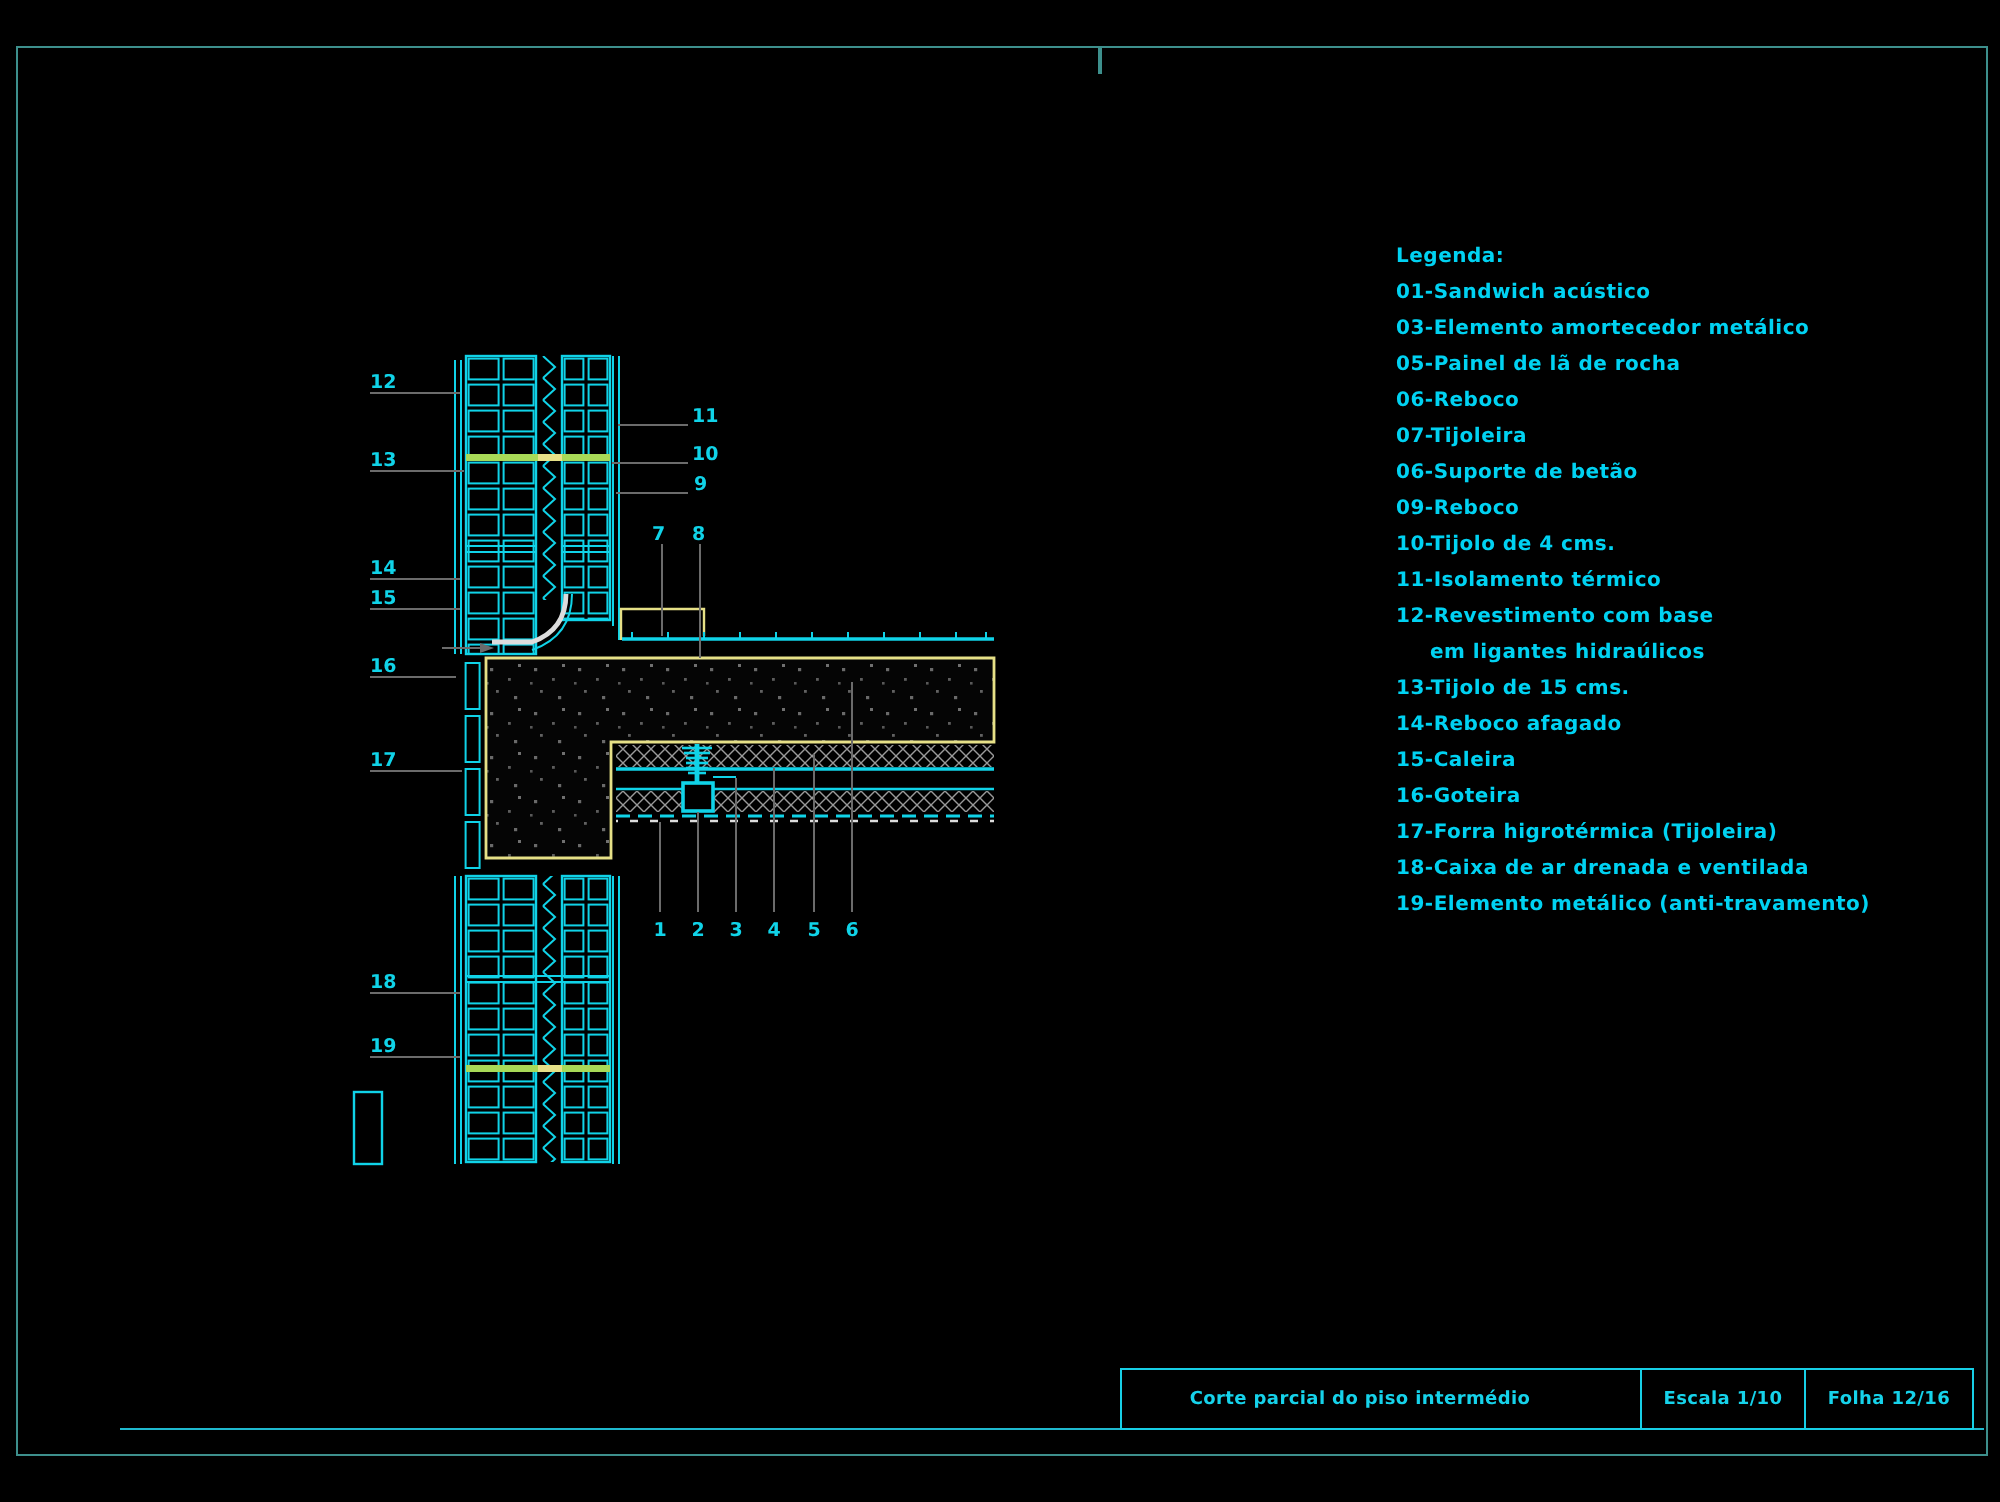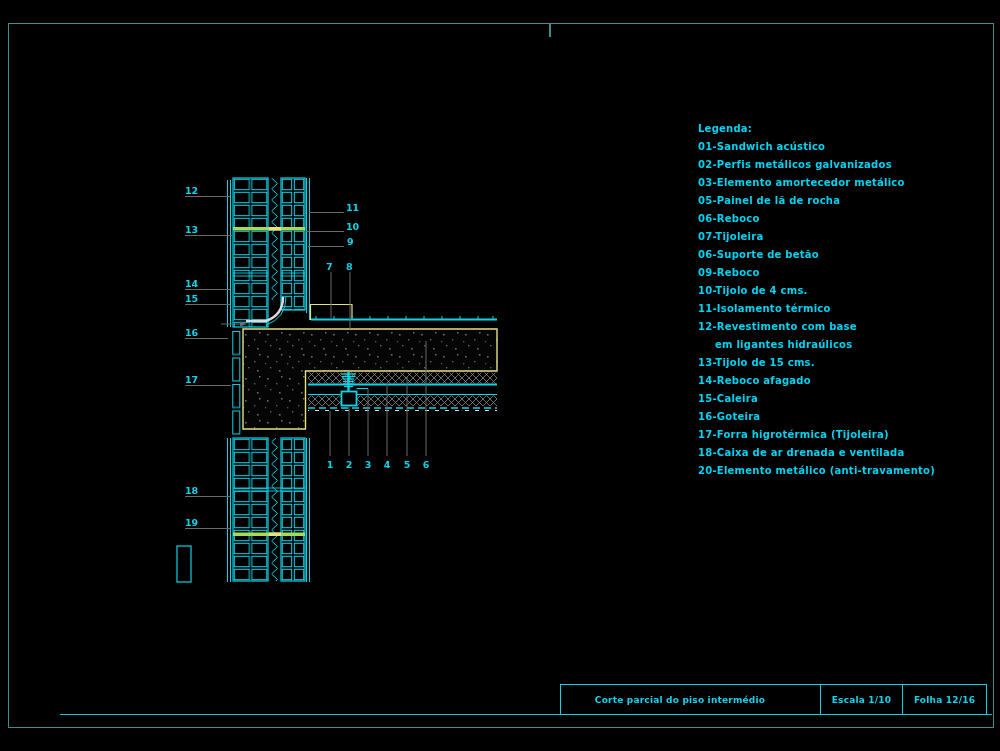--- a/index.html
+++ b/index.html
@@ -185,38 +185,37 @@
       <text x="368" y="468" text-anchor="middle">3</text>
       <text x="387" y="468" text-anchor="middle">4</text>
       <text x="407" y="468" text-anchor="middle">5</text>
       <text x="426" y="468" text-anchor="middle">6</text>
     </g>
   </svg>
 
   <div class="legend">
     <div class="lg">Legenda:</div>
     <div class="lg">01-Sandwich acústico</div>
-    <div class="lg">02-Perfis metálicos galvanizados</div>
     <div class="lg">03-Elemento amortecedor metálico</div>
     <div class="lg">05-Painel de lã de rocha</div>
     <div class="lg">06-Reboco</div>
     <div class="lg">07-Tijoleira</div>
     <div class="lg">06-Suporte de betão</div>
     <div class="lg">09-Reboco</div>
     <div class="lg">10-Tijolo de 4 cms.</div>
     <div class="lg">11-Isolamento térmico</div>
     <div class="lg">12-Revestimento com base</div>
     <div class="lg indent">em ligantes hidraúlicos</div>
     <div class="lg">13-Tijolo de 15 cms.</div>
     <div class="lg">14-Reboco afagado</div>
     <div class="lg">15-Caleira</div>
     <div class="lg">16-Goteira</div>
     <div class="lg">17-Forra higrotérmica (Tijoleira)</div>
     <div class="lg">18-Caixa de ar drenada e ventilada</div>
-    <div class="lg">20-Elemento metálico (anti-travamento)</div>
+    <div class="lg">19-Elemento metálico (anti-travamento)</div>
   </div>
 
   <div class="title-block">
     <div class="tb-cell tb-title">Corte parcial do piso intermédio</div>
     <div class="tb-cell tb-scale">Escala 1/10</div>
     <div class="tb-cell tb-sheet">Folha 12/16</div>
   </div>
 
 </div>
 

